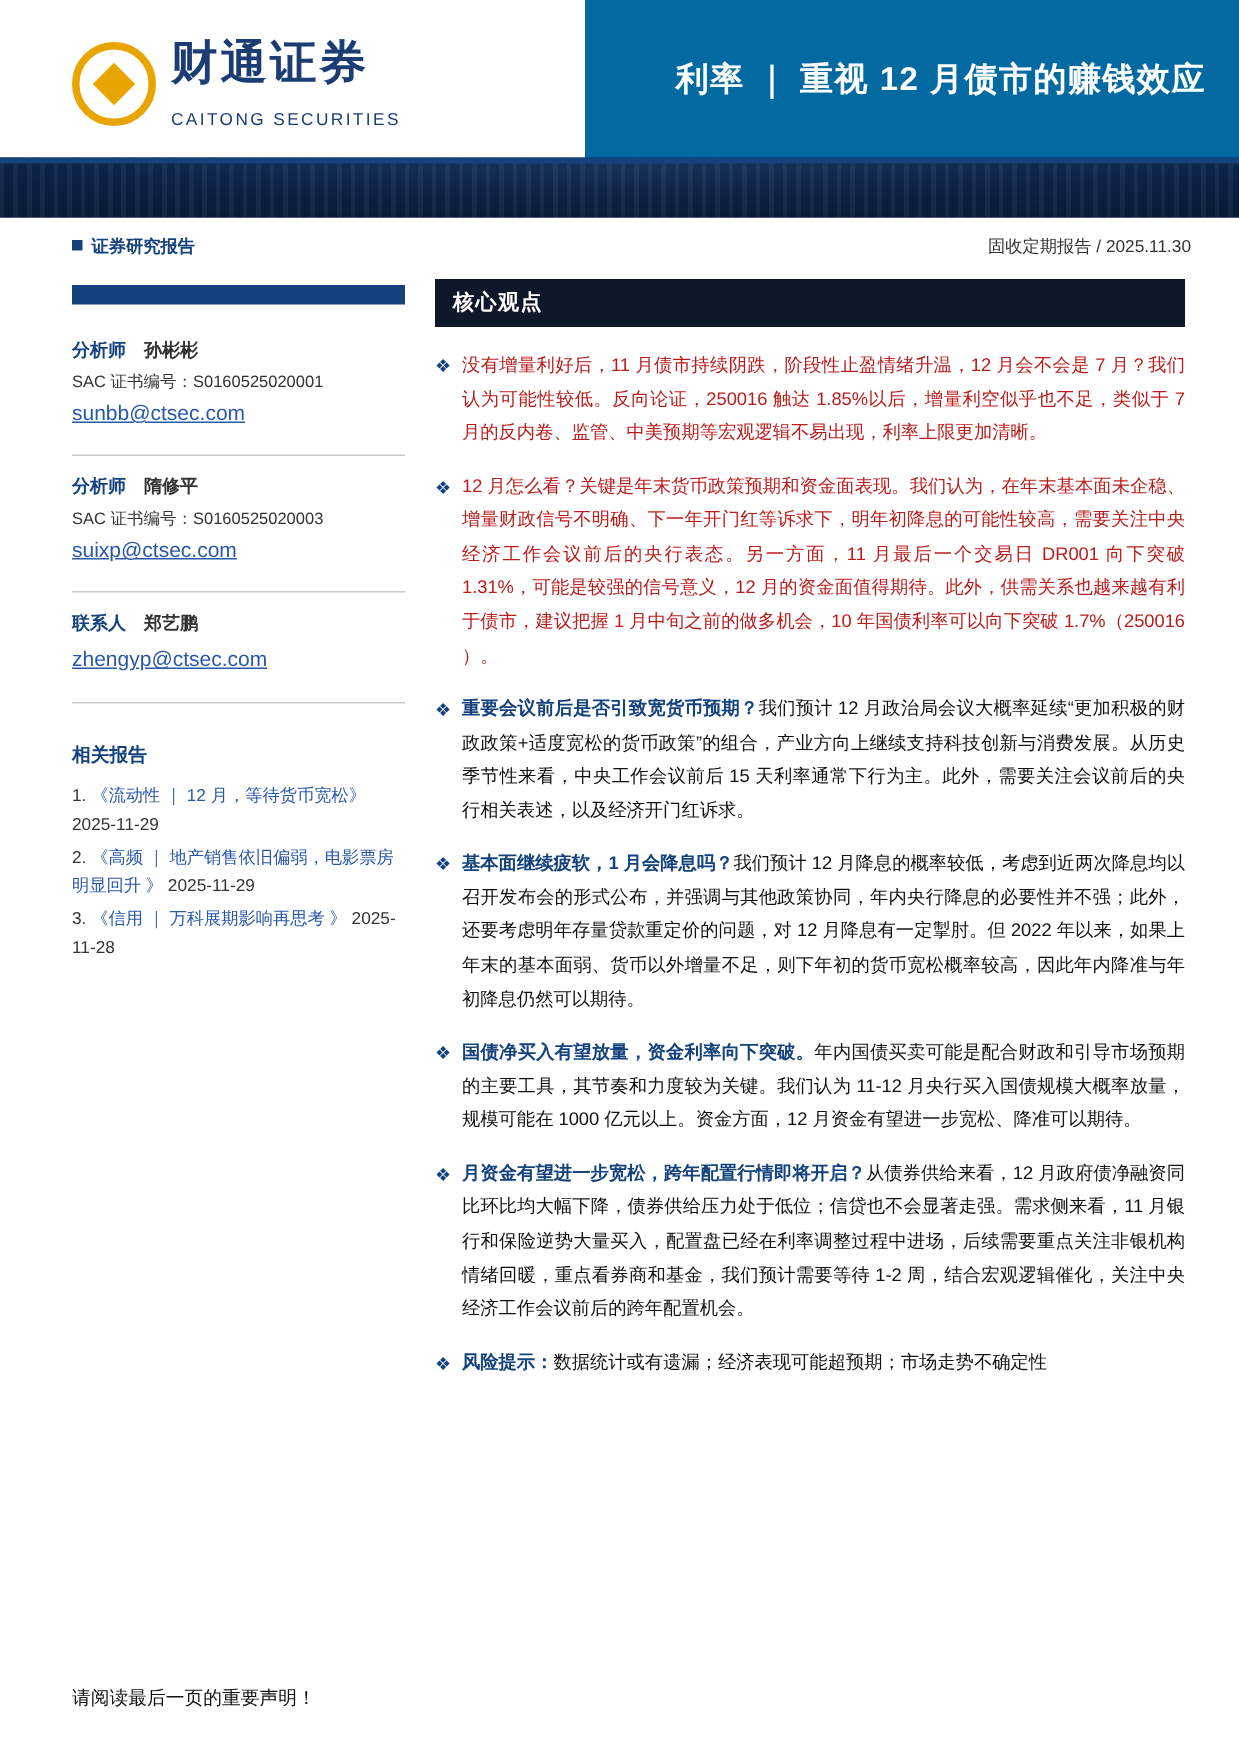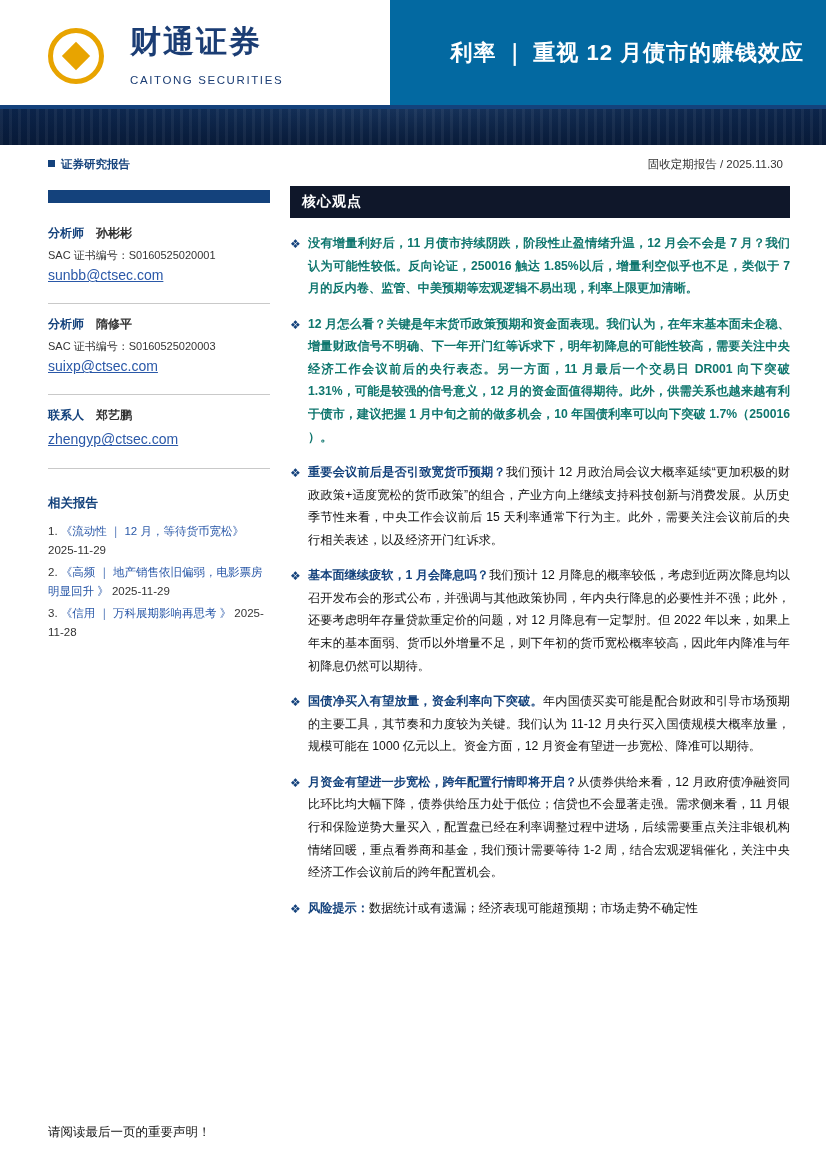--- a/index.html
+++ b/index.html
@@ -62,21 +62,20 @@
     left: 0; top: 105px; right: 0;
     height: 4px;
     background: #14427c;
   }
   
   .logo {
     position: absolute;
     left: 48px; top: 26px;
     display: flex;
     align-items: center;
-    gap: 16px;
   }
   .logo-mark {
     width: 56px; height: 56px;
     border-radius: 50%;
     border: 5px solid #e8a400;
     box-sizing: border-box;
     position: relative;
     margin-right: 10px;
   }
   .logo-mark::before {
@@ -116,21 +115,21 @@
   }
   .report-kind .sq {
     display: inline-block;
     width: 7px; height: 7px;
     background: #14427c;
     margin-right: 6px;
     vertical-align: 1px;
   }
   .report-meta {
     position: absolute;
-    right: 43px; top: 0;
+    right: 32px; top: 0;
     font-size: 11.5px;
     color: #333;
     padding-left: 16px;
   }
 
   
   .left-col {
     position: absolute;
     left: 48px; top: 190px;
     width: 222px;
@@ -208,21 +207,21 @@
     line-height: 1.85;
     padding-top: 1px;
   }
   .b-text {
     flex: 1 1 auto;
     font-size: 12.2px;
     line-height: 1.85;
     color: #111;
     text-align: justify;
   }
-  .b-text.blue-bold { color: #0f766e; font-weight: bold; }
+  .b-text.blue-bold { color: #b91c1c; font-weight: normal; }
   .b-text .lead { color: #14427c; font-weight: bold; }
 
   
   .footer {
     position: absolute;
     left: 48px; bottom: 28px;
     font-size: 12.5px;
     color: #111;
   }
 </style>

